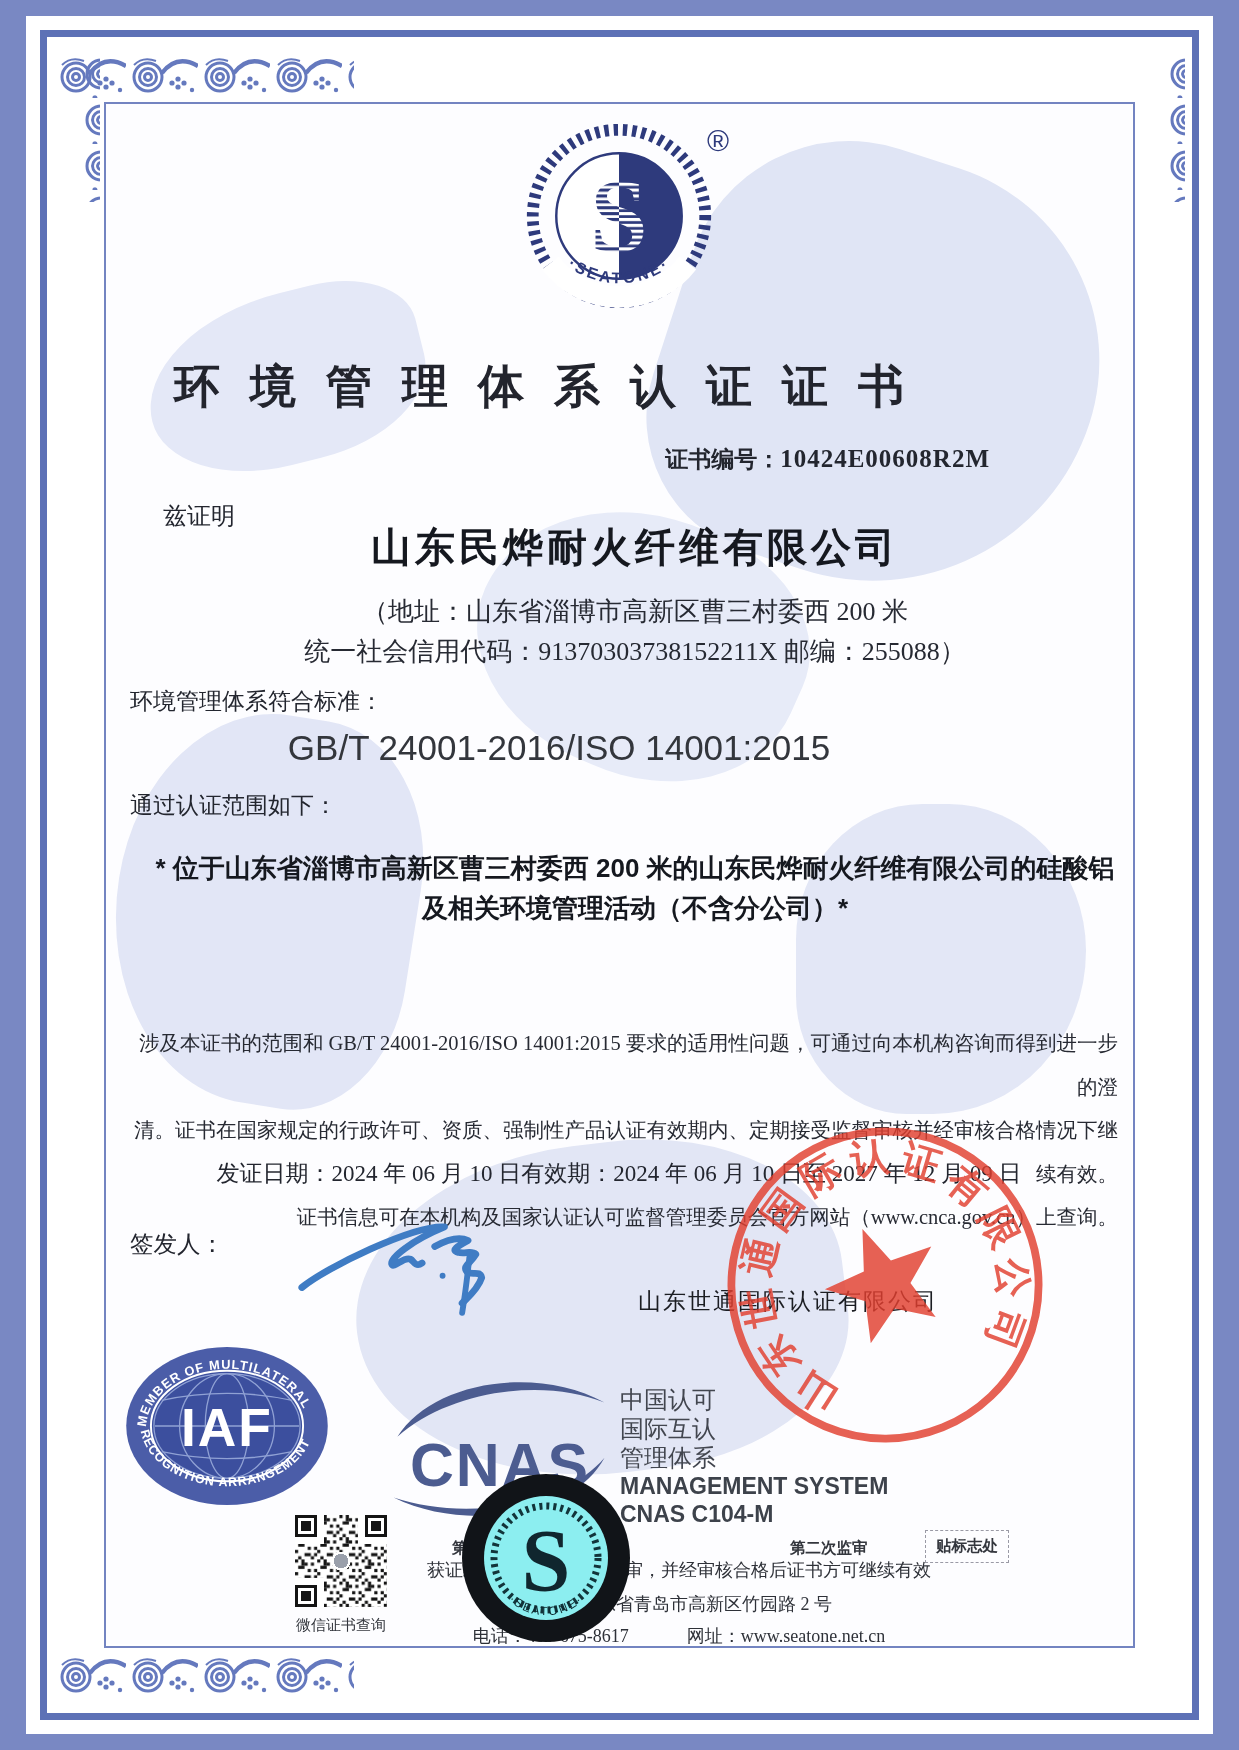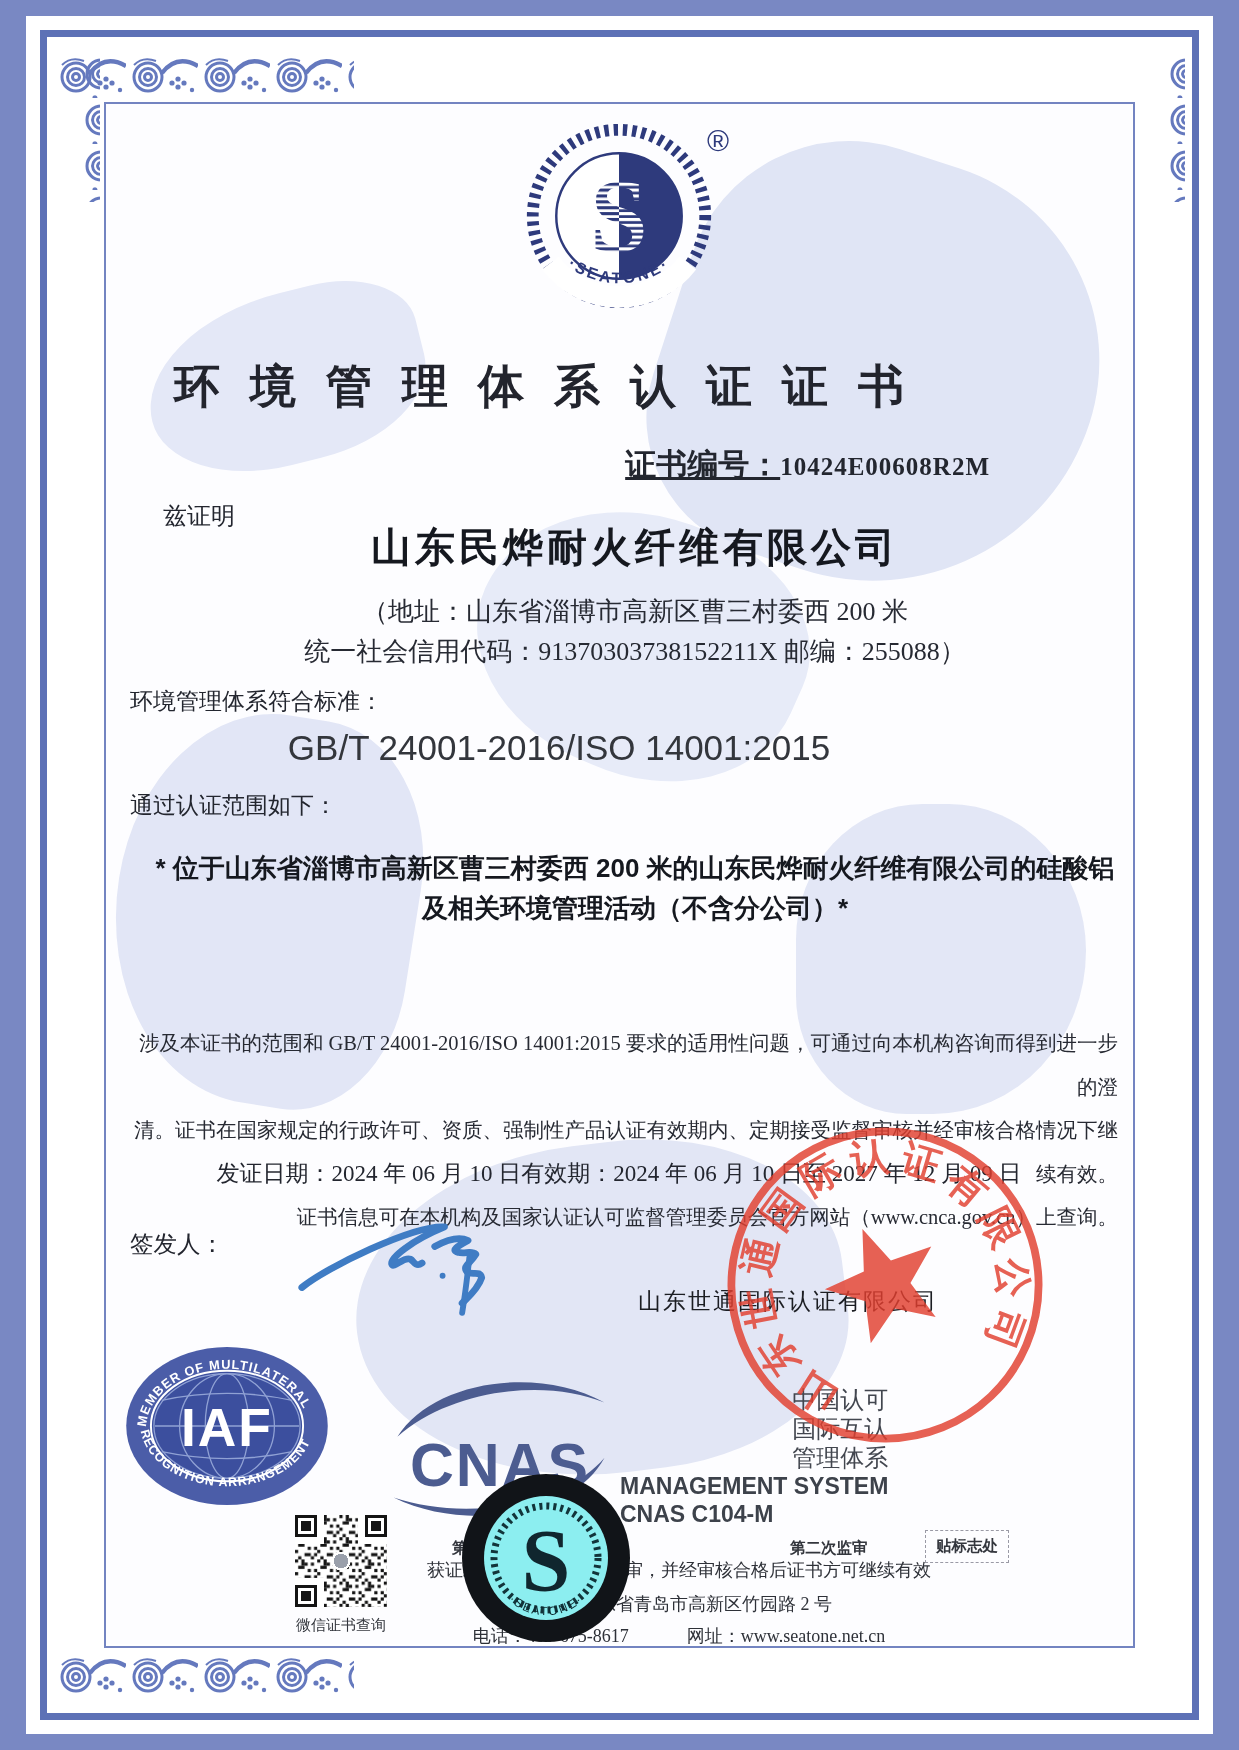--- a/index.html
+++ b/index.html
@@ -19,40 +19,40 @@
   .frame-inner{position:absolute; inset:102px 104px; border:2px solid #7384c1;}
   .content{position:absolute; left:106px; top:104px; right:107px; bottom:106px; background:#fdfdff; overflow:hidden;}
   .blob{position:absolute; background:#e0e5f5; z-index:0;}
   .abs{position:absolute; z-index:2;}
   .ctr{left:0; right:0; text-align:center;padding-left:32px;}
   .logo-wrap{left:0; right:0; top:14px; height:206px; text-align:center; z-index:2;}
   .logo-svg{display:inline-block; width:196px; height:196px;}
   .reg-mark{position:absolute; left:50%; margin-left:88px; top:6px; font-size:30px; color:#2e3a7c; font-family:"Liberation Sans","DejaVu Sans",sans-serif;}
   .title{top:252px; left:0; right:130px; text-align:center; font-size:46px; font-weight:bold; letter-spacing:30px; color:#22242d; white-space:nowrap;}
   .certno-row{top:340px; right:142px; font-weight:bold; white-space:nowrap;}
-  .certno-label{font-size:31px;text-decoration:underline;}
+  .certno-label{font-size:23px;}
   .certno-value{font-size:25px; letter-spacing:1px;}
   .certify{top:396px; left:9px; font-size:24px;margin-left:48px;}
   .company{top:416px; font-size:40px; font-weight:bold; letter-spacing:4px; color:#15181f; font-family:"Liberation Sans","DejaVu Sans",sans-serif;}
   .addr{font-size:26px; color:#272a33;}
   .addr1{top:490px;} .addr2{top:530px;}
   .std-label{top:582px; left:24px; font-size:23px;}
   .standard{top:624px; left:0; right:120px; text-align:center; font-size:35px; color:#33363c; font-family:"Liberation Sans","DejaVu Sans",sans-serif;}
   .scope-label{top:686px; left:24px; font-size:23px;}
   .scope{top:744px; font-size:26px; line-height:40px; font-weight:bold; color:#15181f; font-family:"Liberation Sans","DejaVu Sans",sans-serif;}
   .note{top:918px; left:18px; right:14px; font-size:20.5px; line-height:43.5px; color:#272a33; text-align:right;}
   .dates{top:1054px; left:28px; right:28px; display:flex; justify-content:center; font-size:23px; white-space:nowrap;}
   .signer{top:1124px; left:24px; font-size:23.5px;}
   .signature-svg{left:190px; top:1098px; width:215px; height:128px; z-index:4;}
   .issuer{left:532px; top:1182px; width:380px; font-size:23px; letter-spacing:2px; color:#1b1d22; z-index:5; font-family:"Liberation Sans","DejaVu Sans",sans-serif;}
   .stamp-svg{left:604px; top:1006px; width:350px; height:350px; z-index:6; transform:rotate(-22deg); opacity:.82; pointer-events:none;}
   .iaf-svg{left:16px; top:1240px; width:210px; height:164px; z-index:3;}
   .cnas-svg{left:272px; top:1272px; width:244px; height:152px; z-index:2;}
   .accr{left:514px; top:1281px; z-index:3; color:#3f434c;}
-  .accr .cn{font-size:24px; line-height:29px; font-family:"Liberation Sans","DejaVu Sans",sans-serif; color:#42464f;text-align:right;}
+  .accr .cn{font-size:24px; line-height:29px; font-family:"Liberation Sans","DejaVu Sans",sans-serif; color:#42464f;}
   .accr .en{font-size:23px; line-height:28px; font-weight:bold; font-family:"Liberation Sans","DejaVu Sans",sans-serif; color:#3d424b;}
   .frow1 span{position:absolute; font-size:15.5px; font-weight:bold; color:#33363d; white-space:nowrap;}
   .audit1{left:346px; top:0;}
   .audit2{left:684px; top:0;}
   .sticker{left:819px; top:-8px; border:1px dashed #9a9aa5; padding:5px 10px;}
   .frow1{top:1434px; left:0; right:0; height:30px; z-index:2;}
   .fnote{top:1454px; left:150px; right:30px; text-align:center; font-size:18px; color:#2e3138; z-index:2;}
   .faddr{top:1488px; left:150px; right:30px; text-align:center; font-size:18px; color:#2e3138; z-index:2;}
   .fcontact{top:1520px; left:150px; right:30px; text-align:center; font-size:18px; color:#2e3138; z-index:2;}
   .fcontact .gap{display:inline-block; width:58px;}

